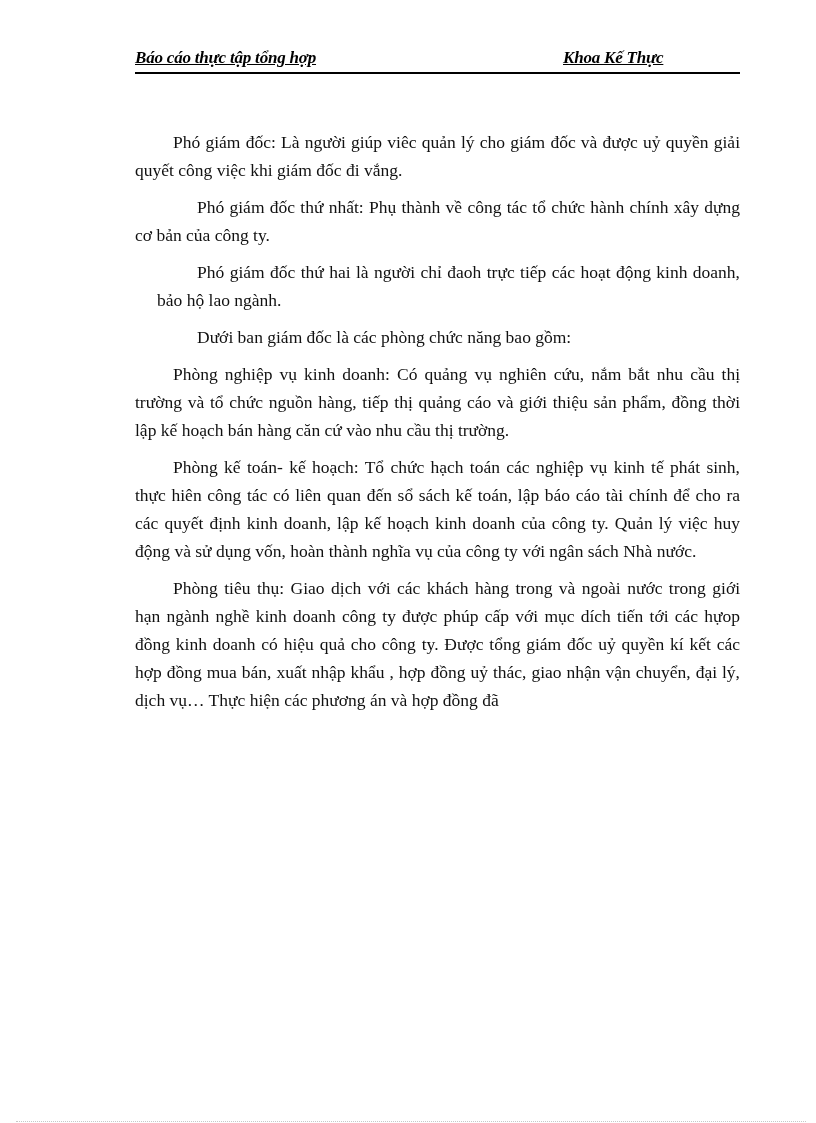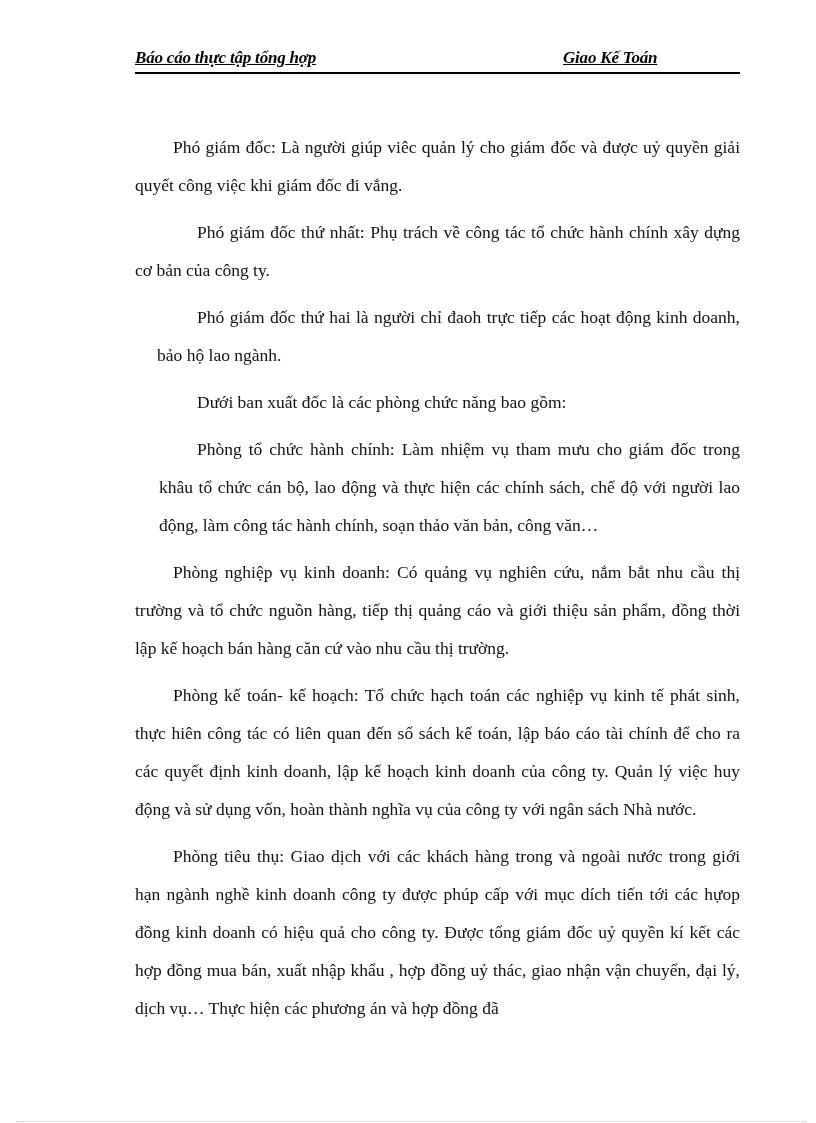--- a/index.html
+++ b/index.html
@@ -41,21 +41,21 @@
     }
     .header-left { left: 0; }
     .header-right { left: 428px; }
 
     .body {
       position: absolute;
       left: 135px;
       top: 128px;
       width: 605px;
       font-size: 17.5px;
-      line-height: 38px;
+      line-height: 28px;
       text-align: justify;
     }
     .para {
       margin: 0 0 0 0;
     }
     .para.gap { margin-top: 9px; }
     .indent-1 { text-indent: 38px; }
     .indent-2 { text-indent: 62px; }
     .hang {
       padding-left: 24px;
@@ -74,28 +74,27 @@
       border-top: 1px dotted #c8c8c8;
     }
   </style>
 </head>
 <body>
 
 <div class="page">
 
   <div class="header">
     <span class="header-left">Báo cáo thực tập tổng hợp</span>
-    <span class="header-right">Giao Kế Toán</span>
+    <span class="header-right">Khoa Kế Thực</span>
   </div>
 
   <div class="body">
     <p class="para indent-1">Phó giám đốc: Là người giúp viêc quản lý cho giám đốc và được uỷ quyền giải quyết công việc khi giám đốc đi vắng.</p>
-    <p class="para gap indent-2">Phó giám đốc thứ nhất: Phụ trách về công tác tổ chức hành chính xây dựng cơ bản của công ty.</p>
+    <p class="para gap indent-2">Phó giám đốc thứ nhất: Phụ thành về công tác tổ chức hành chính xây dựng cơ bản của công ty.</p>
     <p class="para gap hang" style="padding-left:22px;text-indent:40px;">Phó giám đốc thứ hai là người chỉ đaoh trực tiếp các hoạt động kinh doanh, bảo hộ lao ngành.</p>
-    <p class="para gap indent-2">Dưới ban xuất đốc là các phòng chức năng bao gồm:</p>
-    <p class="para gap block-indent">Phòng tổ chức hành chính: Làm nhiệm vụ tham mưu cho giám đốc trong khâu tổ chức cán bộ, lao động và thực hiện các chính sách, chế độ với người lao động, làm công tác hành chính, soạn thảo văn bản, công văn…</p>
+    <p class="para gap indent-2">Dưới ban giám đốc là các phòng chức năng bao gồm:</p>
     <p class="para gap indent-1">Phòng nghiệp vụ kinh doanh: Có quảng vụ nghiên cứu, nắm bắt nhu cầu thị trường và tổ chức nguồn hàng, tiếp thị quảng cáo và giới thiệu sản phẩm, đồng thời lập kế hoạch bán hàng căn cứ vào nhu cầu thị trường.</p>
     <p class="para gap indent-1">Phòng kế toán- kế hoạch: Tổ chức hạch toán các nghiệp vụ kinh tế phát sinh, thực hiên công tác có liên quan đến sổ sách kế toán, lập báo cáo tài chính để cho ra các quyết định kinh doanh, lập kế hoạch kinh doanh của công ty. Quản lý việc huy động và sử dụng vốn, hoàn thành nghĩa vụ của công ty với ngân sách Nhà nước.</p>
     <p class="para gap indent-1">Phòng tiêu thụ: Giao dịch với các khách hàng trong và ngoài nước trong giới hạn ngành nghề kinh doanh công ty được phúp cấp với mục dích tiến tới các hựop đồng kinh doanh có hiệu quả cho công ty. Được tổng giám đốc uỷ quyền kí kết các hợp đồng mua bán, xuất nhập khẩu , hợp đồng uỷ thác, giao nhận vận chuyển, đại lý, dịch vụ… Thực hiện các phương án và hợp đồng đã</p>
   </div>
 
   <div class="footer-rule"></div>
 </div>
 
 </body></html>

